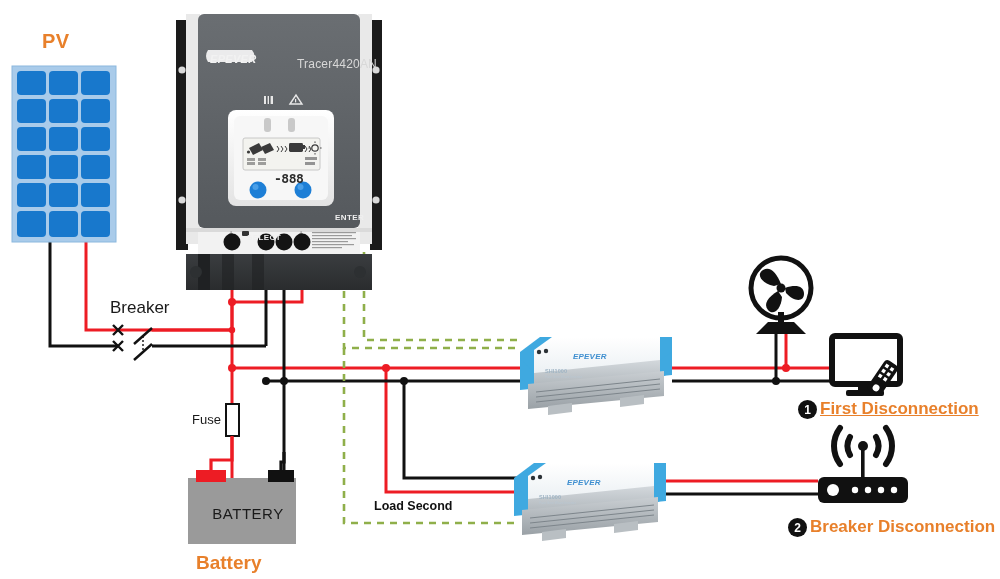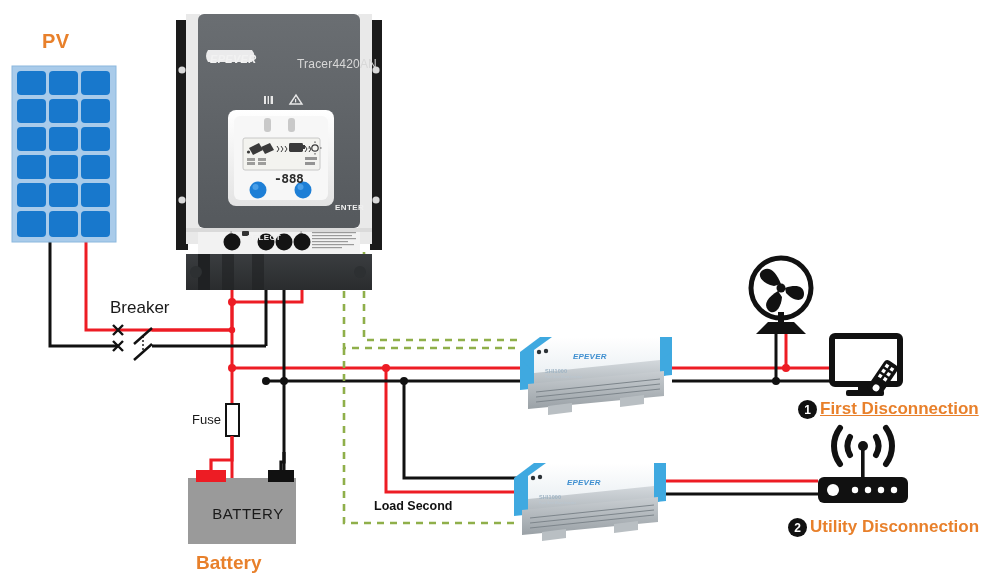--- a/index.html
+++ b/index.html
@@ -18,21 +18,21 @@
   .lbl-disc1{left:820px;top:399px;text-decoration:underline;}
   .lbl-disc2{left:810px;top:517px;}
   .numcircle{position:absolute;width:19px;height:19px;border-radius:50%;background:#111;color:#fff;
              font-size:12px;font-weight:bold;display:flex;align-items:center;justify-content:center;}
   .num1{left:798px;top:400px;}
   .num2{left:788px;top:518px;}
   .battxt{position:absolute;left:203px;top:505px;width:90px;text-align:center;font-size:15px;color:#1a1a1a;letter-spacing:.5px;}
   .ctrl-brand{position:absolute;left:210px;top:53px;font-size:11px;font-weight:bold;color:#f2f2f2;font-style:italic;letter-spacing:.3px;}
   .ctrl-model{position:absolute;left:297px;top:57px;font-size:12px;color:#d8d8d8;letter-spacing:.2px;}
   .ctrl-btntxt{position:absolute;font-size:8px;font-weight:bold;color:#efefef;letter-spacing:.4px;}
-  .sel{left:247px;top:213px;margin-top:20px;} .ent{left:288px;top:203px;padding-left:47px;}
+  .sel{left:247px;top:213px;margin-top:20px;} .ent{left:288px;top:213px;padding-left:47px;}
   .inv-brand{position:absolute;font-size:8px;font-weight:bold;font-style:italic;color:#3f8fd0;letter-spacing:.2px;}
   .inv-model{position:absolute;font-size:5.5px;font-weight:bold;color:#9fb4c4;letter-spacing:.1px;}
   .inv-sub{position:absolute;font-size:3.4px;color:#b9c7d2;}
   .lcd-digits{position:absolute;font-family:"DejaVu Sans Mono",monospace;font-size:13px;font-weight:bold;
               color:#2a2a2a;letter-spacing:-.5px;margin-top:17px;}
 </style>
 </head>
 <body>
 
 <div id="stage">
@@ -369,21 +369,21 @@
   <div class="lbl lbl-breaker">Breaker</div>
   <div class="lbl lbl-fuse">Fuse</div>
   <div class="battxt">BATTERY</div>
   <div class="lbl lbl-battery">Battery</div>
 
   <div class="lbl lbl-relay2">Load Second</div>
 
   <div class="numcircle num1">1</div>
   <div class="lbl-disc lbl-disc1">First Disconnection</div>
   <div class="numcircle num2">2</div>
-  <div class="lbl-disc lbl-disc2">Utility Disconnection</div>
+  <div class="lbl-disc lbl-disc2">Breaker Disconnection</div>
 
   <div class="ctrl-brand">EPEVER</div>
   <div class="ctrl-model">Tracer4420AN</div>
   <div class="ctrl-btntxt sel">SELECT</div>
   <div class="ctrl-btntxt ent">ENTER</div>
   <div class="lcd-digits" style="left:274px;top:154px;">-888</div>
 
   <div class="inv-brand" style="left:573px;top:352px;">EPEVER</div>
   <div class="inv-model" style="left:545px;top:368px;">SHI1000</div>
   <div class="inv-sub" style="left:545px;top:375px;">Pure Sine Wave Inverter</div>

